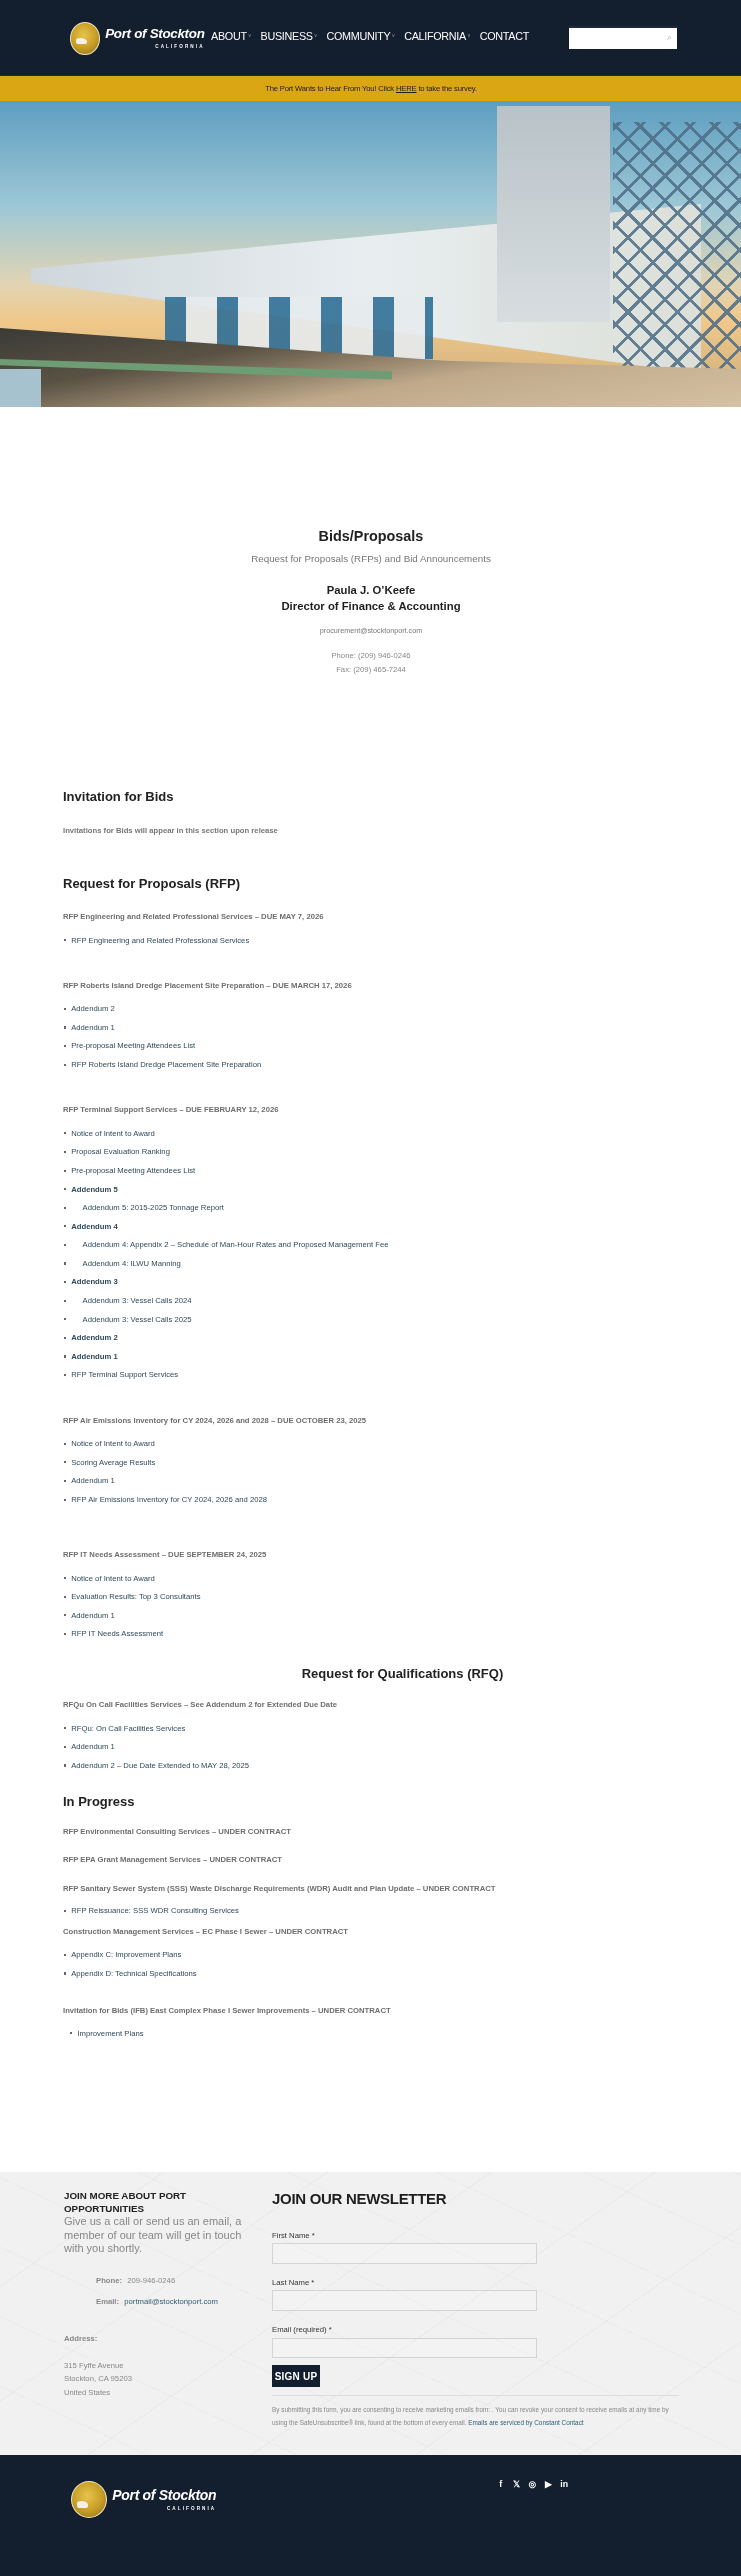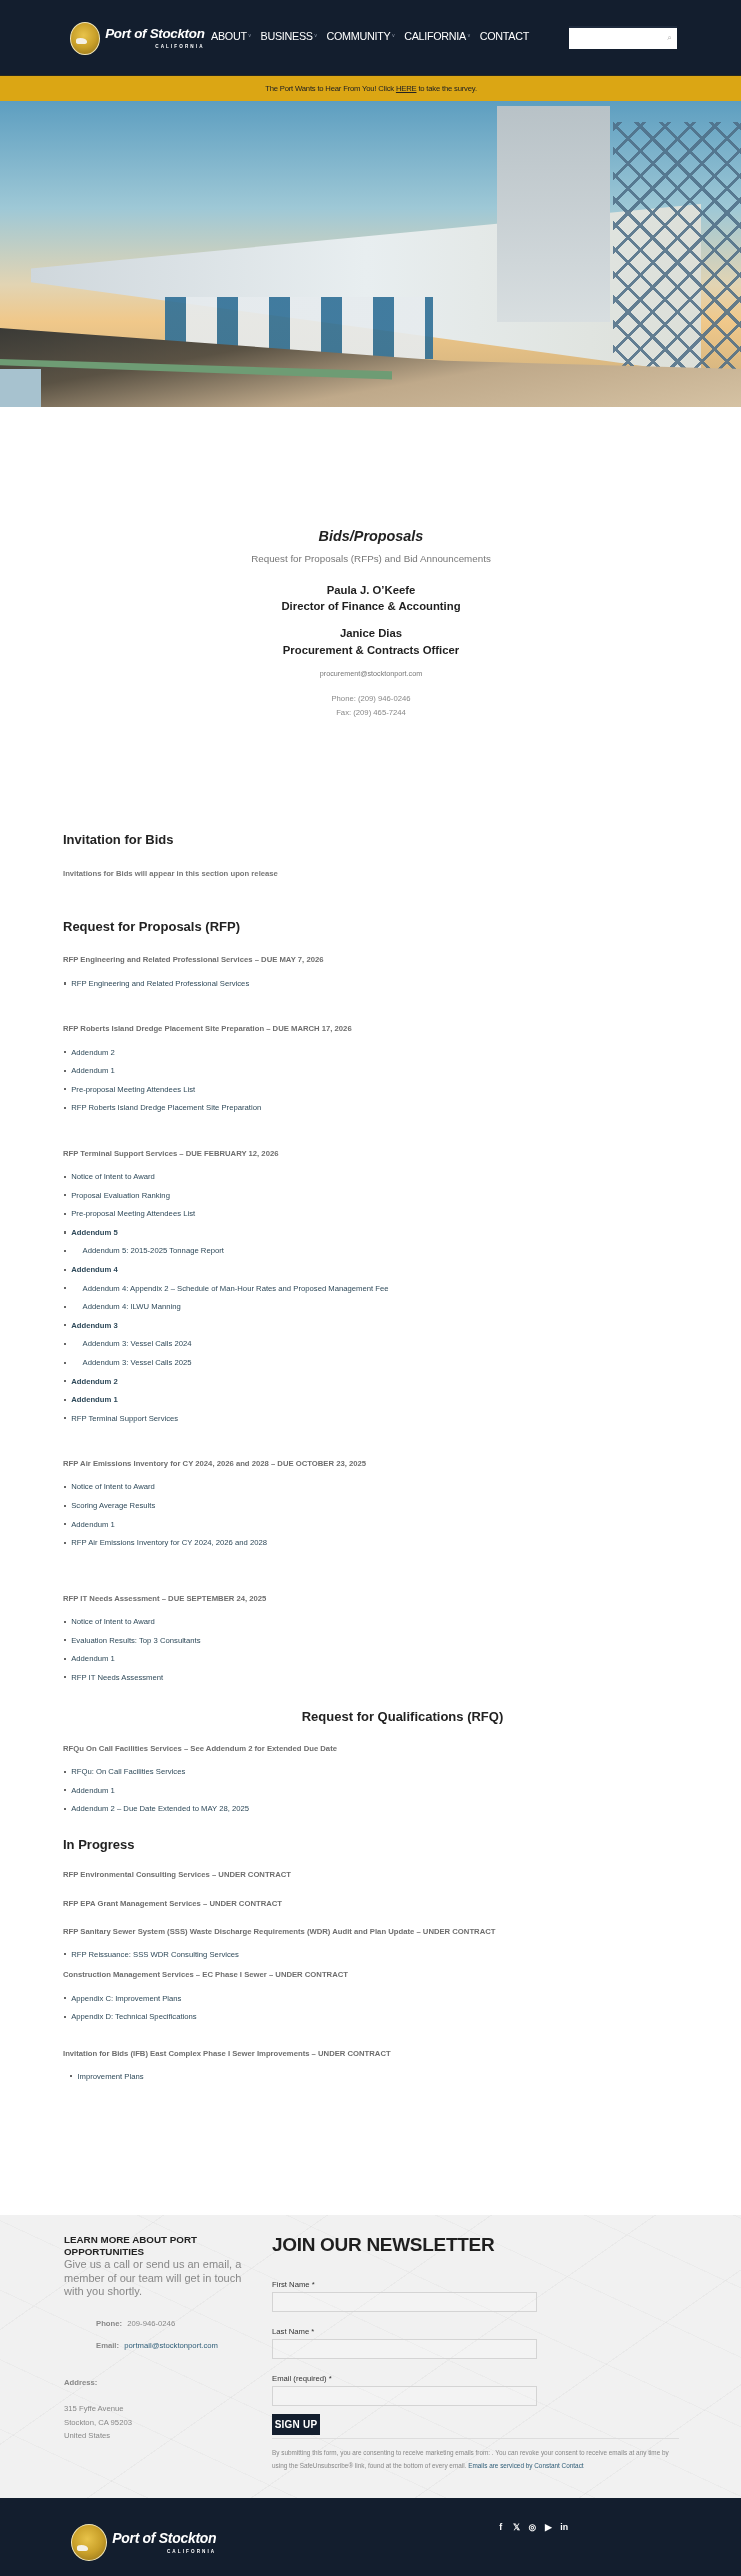--- a/index.html
+++ b/index.html
@@ -37,21 +37,21 @@
   .hero .doors { position: absolute; left: 165px; top: 196px; width: 268px; height: 62px;
     background: repeating-linear-gradient(90deg, #2f6f96 0 20.6px, #e6ebee 20.6px 52px); opacity: 0.9; }
   .hero .dock { position: absolute; left: 0; top: 227px; width: 742px; height: 82px;
     background: linear-gradient(170deg, #3a3a36 0%, #5a5244 30%, #bfa98a 60%, #d6c3a4 100%);
     clip-path: polygon(0 0, 60% 40%, 100% 50%, 100% 100%, 0 100%); }
   .hero .rail { position: absolute; left: 0; top: 258px; width: 392px; height: 20.6px; background: #6e9c74; clip-path: polygon(0 0, 100% 60%, 100% 100%, 0 30%); }
   .hero .water { position: absolute; left: 0; top: 268px; width: 41px; height: 41px; background: #a7c2cf; }
 
   
   .intro { text-align: center; padding-top: 121px; padding-bottom: 113px; }
-  .intro h1 { font-size: 14.4px; color: #222; font-weight: bold; margin-bottom: 9.3px; font-style: italic; }
+  .intro h1 { font-size: 14.4px; color: #222; font-weight: bold; margin-bottom: 9.3px; }
   .intro .subtitle { font-size: 9.8px; color: #777; margin-bottom: 17.5px; }
   .intro .person { font-size: 11.3px; font-weight: bold; color: #1f1f1f; line-height: 16.5px; }
   .intro .person + .person { margin-top: 10.3px; }
   .intro .email { font-size: 7.2px; color: #777; margin-top: 11px; }
   .intro .contact-line { font-size: 7.7px; color: #888; line-height: 13.4px; }
   .intro .phone { margin-top: 14.4px; }
 
   
   .content { padding: 0 0 0 63px; width: 742px; }
   .section-title { font-size: 13px; font-weight: bold; color: #222; }
@@ -72,21 +72,21 @@
   .learn-col { position: absolute; left: 64px; top: 18.5px; width: 191px; }
   .learn-title { font-size: 9.8px; font-weight: bold; color: #222; line-height: 12.4px; }
   .learn-text { font-size: 11px; color: #888; line-height: 13.4px; }
   .learn-row { font-size: 7.7px; color: #888; margin-top: 20.6px; }
   .learn-row b { color: #888; margin-right: 3.1px; padding-left: 32px; }
   .learn-row + .learn-row { margin-top: 12.4px; }
   .learn-row a { color: #2f5e78; }
   .address-label { font-size: 7.7px; font-weight: bold; color: #888; margin-top: 28px; }
   .address-lines { font-size: 7.7px; color: #888; line-height: 13.4px; margin-top: 15.5px; }
   .news-col { position: absolute; left: 272px; top: 18.5px; width: 407px; }
-  .news-title { font-size: 19px; font-weight: bold; color: #1f1f1f; letter-spacing: -0.3px; }
+  .news-title { font-size: 15px; font-weight: bold; color: #1f1f1f; letter-spacing: -0.3px; }
   .field-label { font-size: 7.7px; color: #333; margin-top: 24px; margin-bottom: 3.1px; }
   .field-label.next { margin-top: 14.4px; }
   .field-input { width: 265px; height: 20.6px; border: 0.5px solid #d4d4d4; background: rgba(255,255,255,0.15); }
   .field-input input { width: 100%; height: 100%; border: none; background: transparent; outline: none; padding: 0 5.2px; }
   .signup-btn { margin-top: 7.2px; background: #131e2e; color: #fff; font-size: 10px; font-weight: bold; width: 48px; height: 21.6px; border: none; letter-spacing: 0.2px; }
   .consent { position: absolute; left: 272px; top: 223px; width: 407px; font-size: 6.4px; color: #888; line-height: 13px; border-top: 0.5px solid #ddd; padding-top: 7.2px; }
   .consent a { color: #2f5e78; }
 
   
   .site-footer { background: #131e2e; height: 200px; position: relative; color: #c9cdd4; }
@@ -147,24 +147,20 @@
   <div class="rail"></div>
   <div class="water"></div>
 </div>
 
 <section class="intro">
   <h1>Bids/Proposals</h1>
   <div class="subtitle">Request for Proposals (RFPs) and Bid Announcements</div>
   <div class="person">
     <div>Paula J. O’Keefe</div>
     <div>Director of Finance &amp; Accounting</div>
-  </div>
-  <div class="person">
-    <div>Janice Dias</div>
-    <div>Procurement &amp; Contracts Officer</div>
   </div>
   <div class="email">procurement@stocktonport.com</div>
   <div class="contact-line phone">Phone: (209) 946-0246</div>
   <div class="contact-line">Fax: (209) 465-7244</div>
 </section>
 
 <main class="content">
 
   <h2 class="section-title">Invitation for Bids</h2>
   <p class="note" style="margin-top:21.6px;">Invitations for Bids will appear in this section upon release</p>
@@ -239,21 +235,21 @@
     <li>Appendix D: Technical Specifications</li>
   </ul>
   <div class="subhead" style="margin-top:28px;">Invitation for Bids (IFB) East Complex Phase I Sewer Improvements – UNDER CONTRACT</div>
   <ul class="bullet-list indented" style="margin-top:13.4px;">
     <li>Improvement Plans</li>
   </ul>
 </main>
 
 <section class="newsletter-wrap">
   <div class="learn-col">
-    <div class="learn-title">LEARN MORE ABOUT PORT OPPORTUNITIES</div>
+    <div class="learn-title">JOIN MORE ABOUT PORT OPPORTUNITIES</div>
     <p class="learn-text">Give us a call or send us an email, a member of our team will get in touch with you shortly.</p>
     <div class="learn-row"><b>Phone:</b> <span>209-946-0246</span></div>
     <div class="learn-row"><b>Email:</b> <a>portmail@stocktonport.com</a></div>
     <div class="address-label">Address:</div>
     <div class="address-lines">
       <div>315 Fyffe Avenue</div>
       <div>Stockton, CA 95203</div>
       <div>United States</div>
     </div>
   </div>

